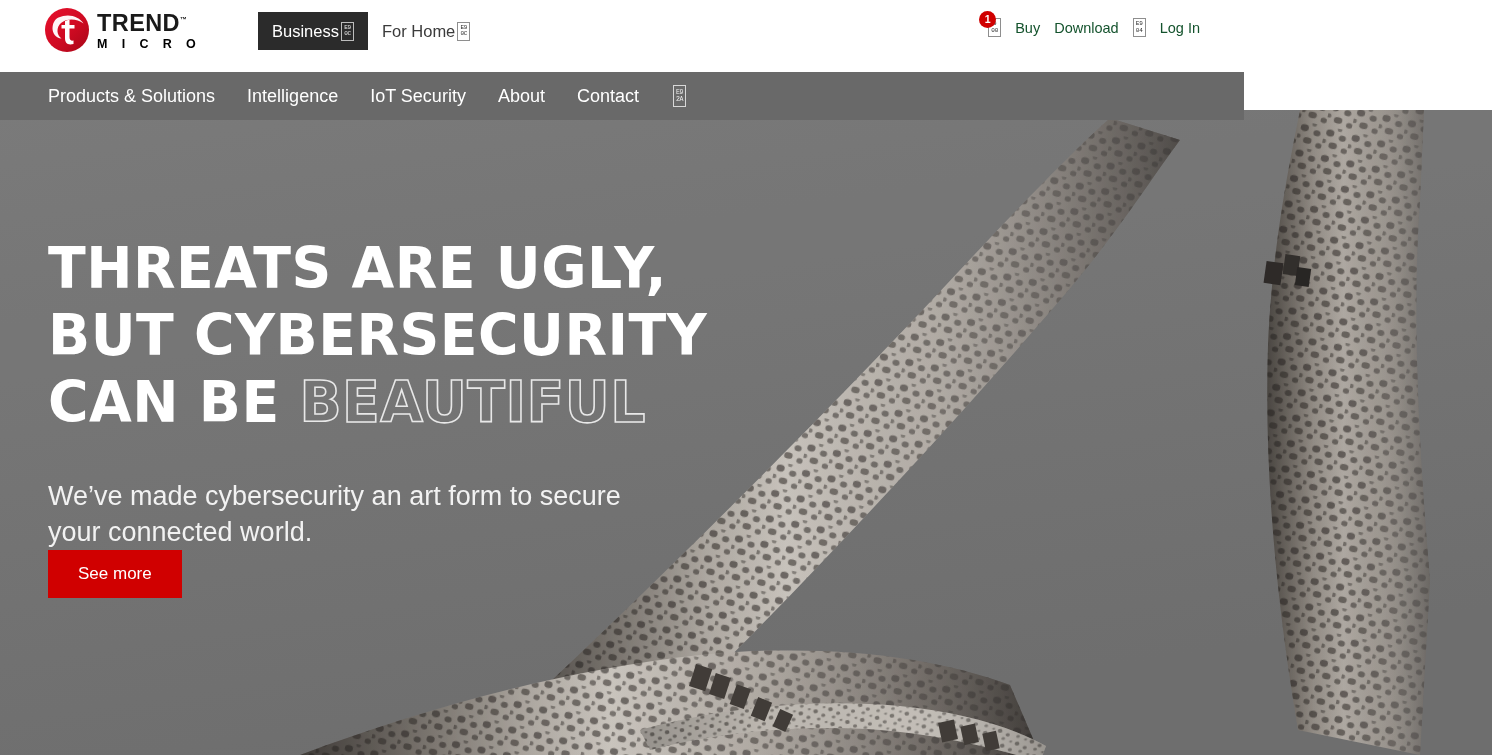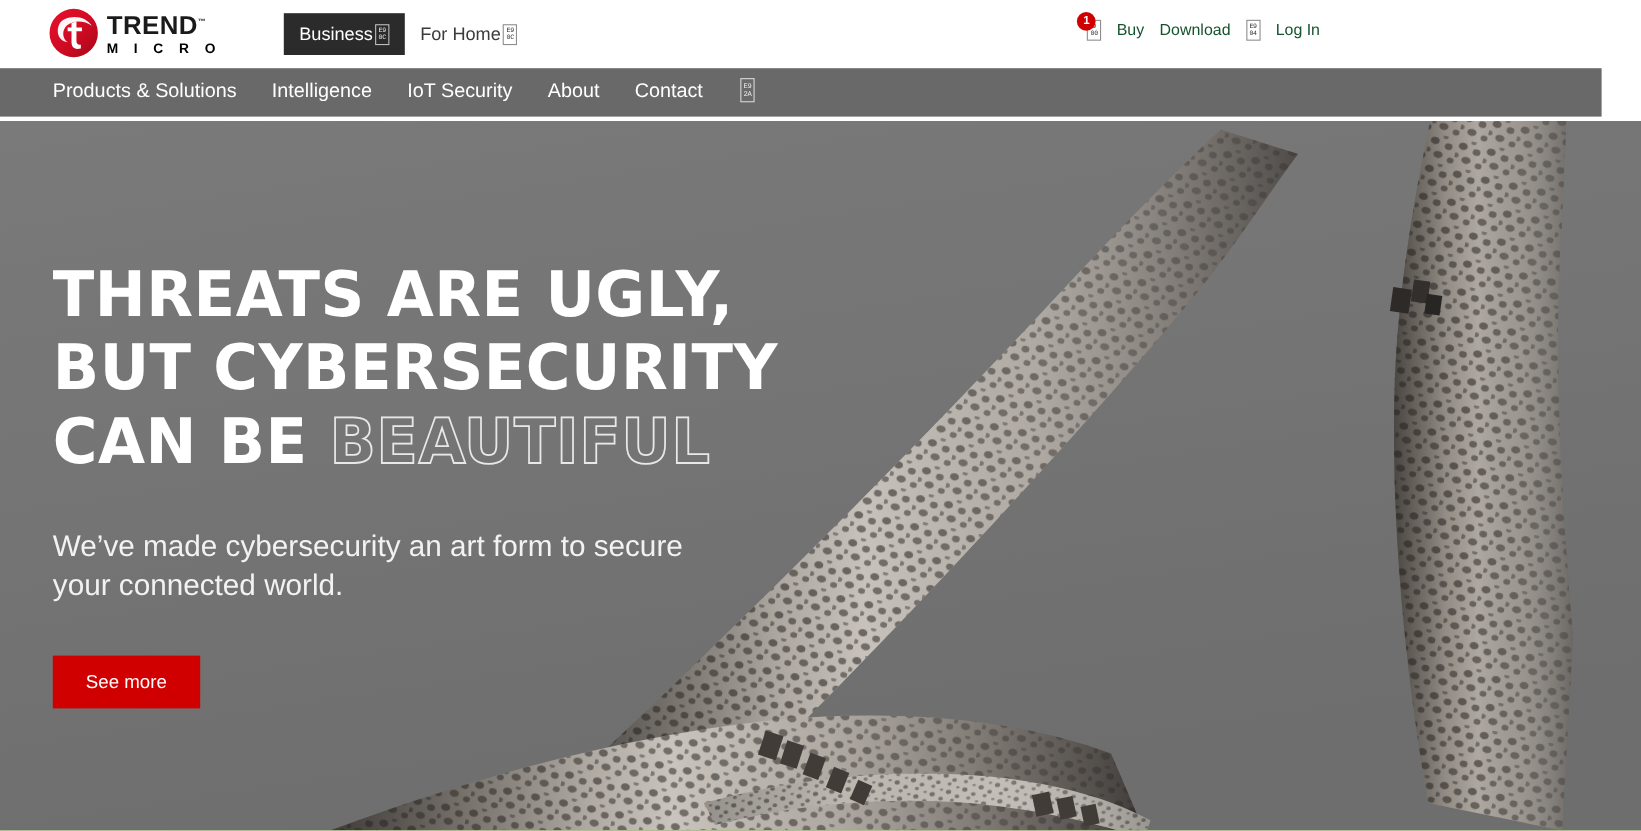--- a/index.html
+++ b/index.html
@@ -170,22 +170,22 @@
     font-size: 14.5px;
     color: #14532d;
     text-decoration: none;
     cursor: pointer;
     white-space: nowrap;
   }
 
   
   .main-nav {
     position: absolute;
-    top: 58px; left: 0;
-    width: 1456px;
+    top: 72px; left: 0;
+    width: 1244px;
     height: 48px;
     background: #696969;
     z-index: 19;
     display: flex;
     align-items: flex-end;
   }
   .main-nav-inner {
     display: flex;
     align-items: center;
     padding-left: 48px;
@@ -251,21 +251,20 @@
     margin-top: 42px;
     font-size: 27px;
     line-height: 36px;
     color: #f2f2f2;
     max-width: 600px;
     font-weight: normal;
   }
 
   .hero-cta {
     display: inline-block;
-    margin-top: 46px;
     background: #d00000;
     color: #ffffff;
     font-size: 17px;
     text-decoration: none;
     padding: 14px 30px;
     border: none;
     cursor: pointer;
     font-family: "Liberation Sans", sans-serif;
     line-height: 20px;
   }

